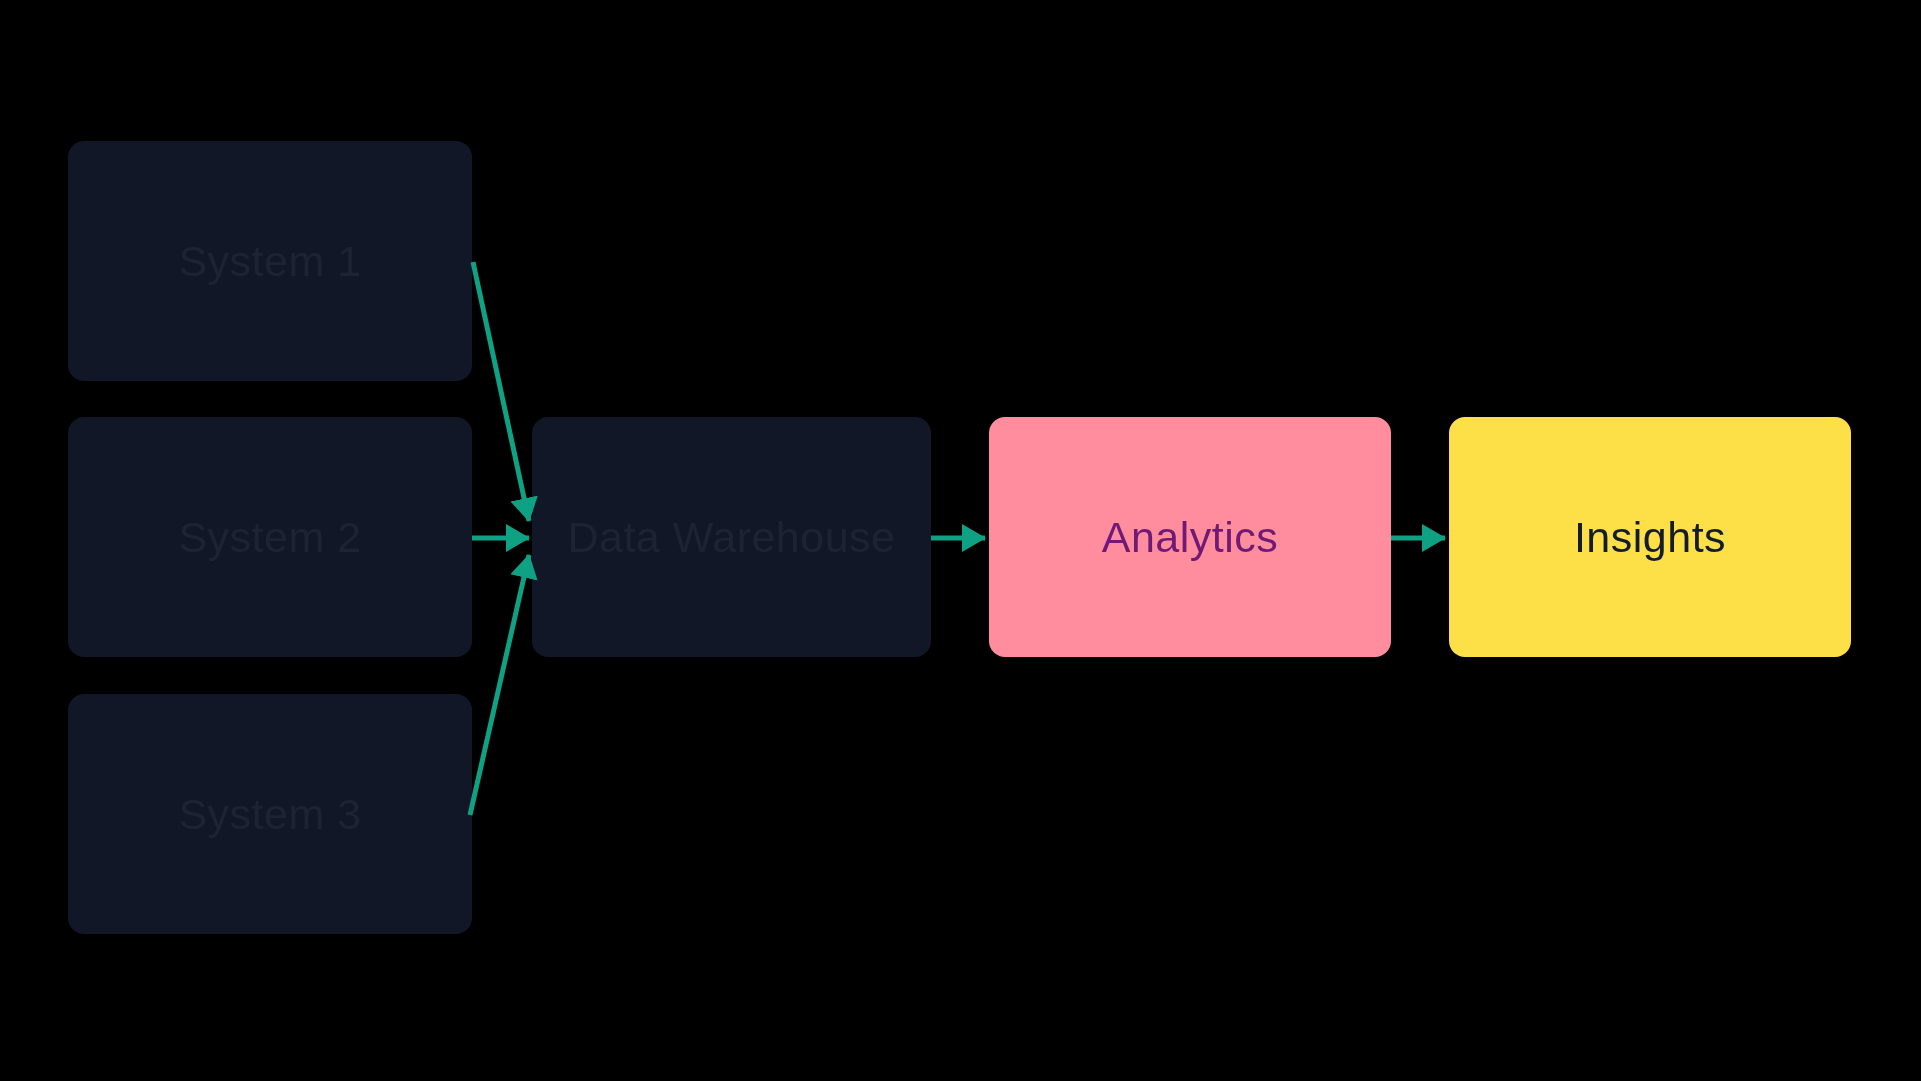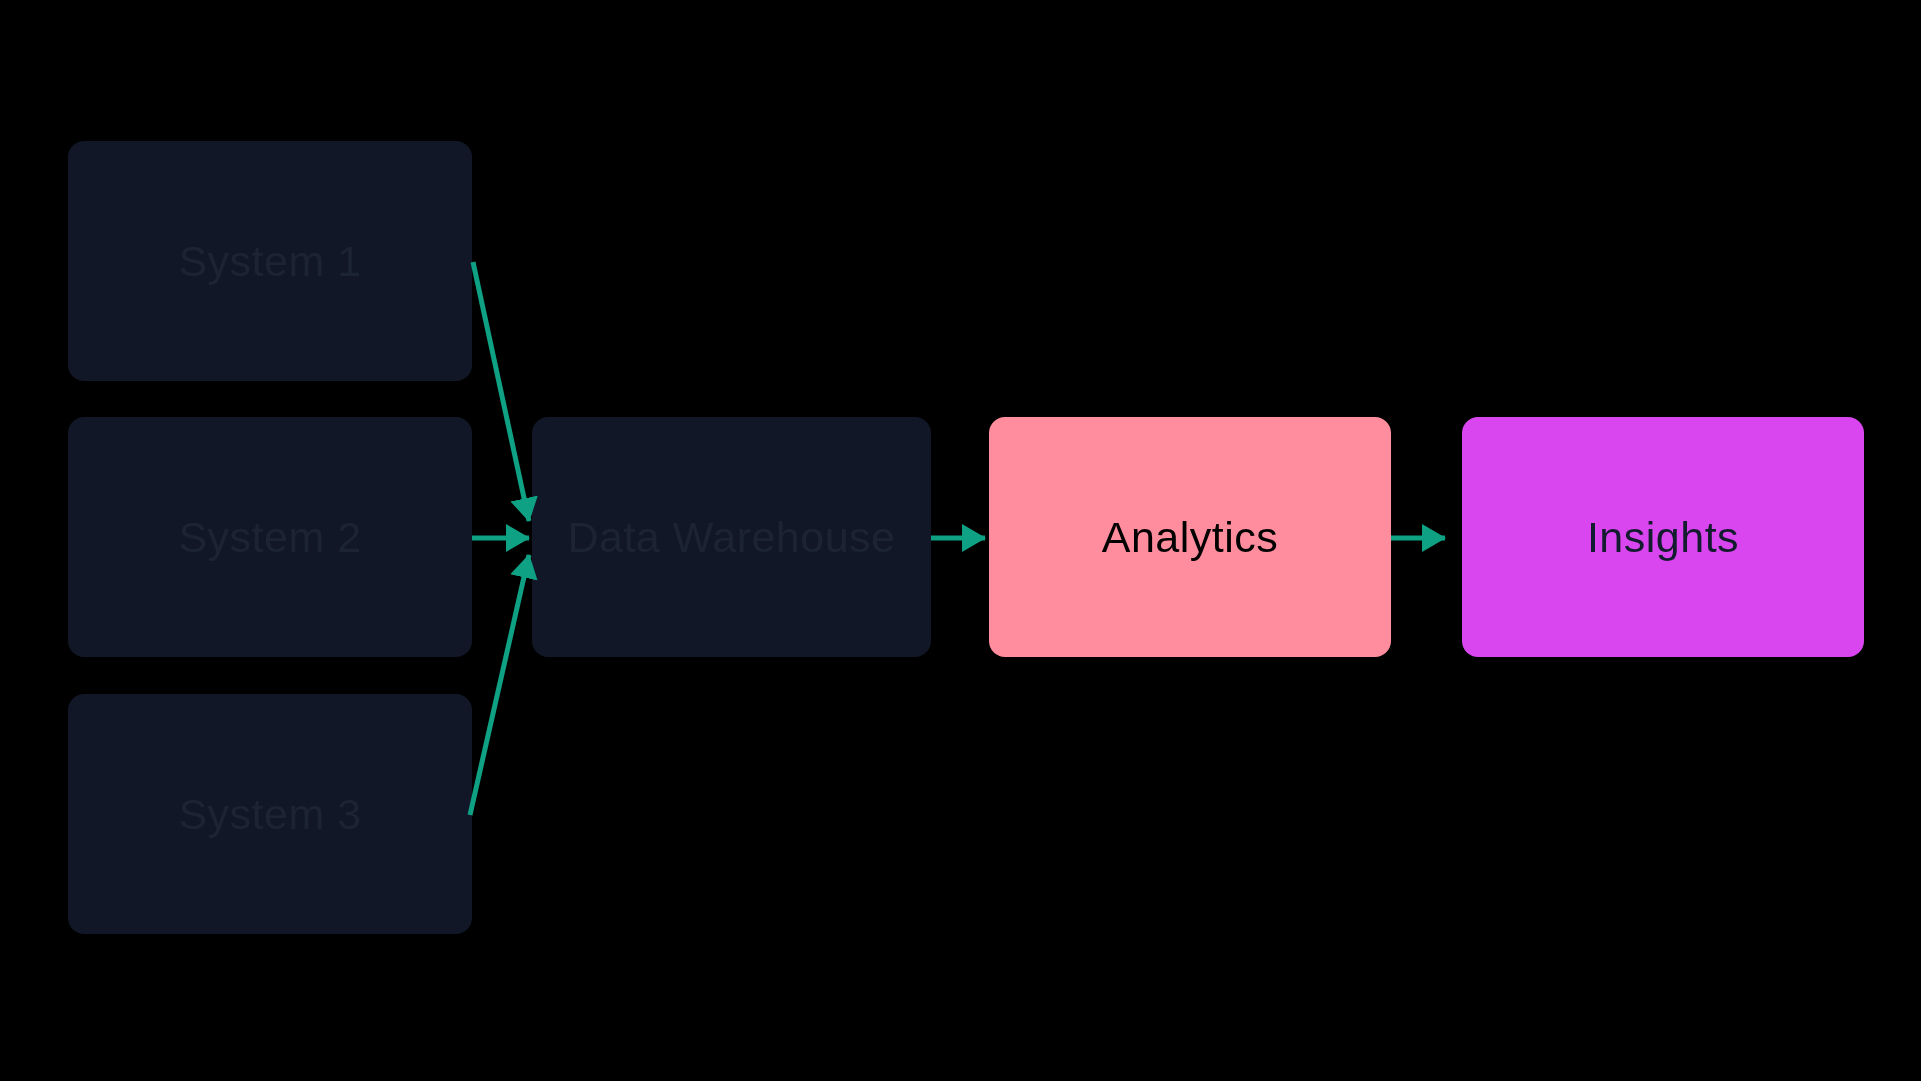--- a/index.html
+++ b/index.html
@@ -64,25 +64,25 @@
   </div>
 
   <div class="node" id="node-system-3" style="background-color: rgb(17, 23, 38); color: rgb(28, 36, 51);">
     <span class="label">System 3</span>
   </div>
 
   <div class="node" id="node-data-warehouse" style="background-color: rgb(17, 23, 38); color: rgb(28, 36, 51);">
     <span class="label">Data Warehouse</span>
   </div>
 
-  <div class="node" id="node-analytics" style="background-color: rgb(255, 141, 158); color: #000000;">
+  <div class="node" id="node-analytics" style="background-color: rgb(255, 141, 158); color: #701a75;">
     <span class="label">Analytics</span>
   </div>
 
-  <div class="node" id="node-insights" style="background-color: #d946ef; color: rgb(19, 27, 46); margin-left: 13px;">
+  <div class="node" id="node-insights" style="background-color: #fde047; color: rgb(19, 27, 46);">
     <span class="label">Insights</span>
   </div>
 
   <svg class="edges-layer" width="1921" height="1081" viewBox="0 0 1921 1081" xmlns="http://www.w3.org/2000/svg">
     <defs>
       <marker id="arrowhead" markerUnits="userSpaceOnUse" markerWidth="26" markerHeight="28" refX="23" refY="14" orient="auto">
         <path d="M0,0 L24,14 L0,28 Z" style="fill: rgb(15, 161, 131);"></path>
       </marker>
     </defs>
     <line class="edge" x1="473" y1="262" x2="529" y2="521" marker-end="url(#arrowhead)" style="stroke: rgb(15, 161, 131);"></line>

